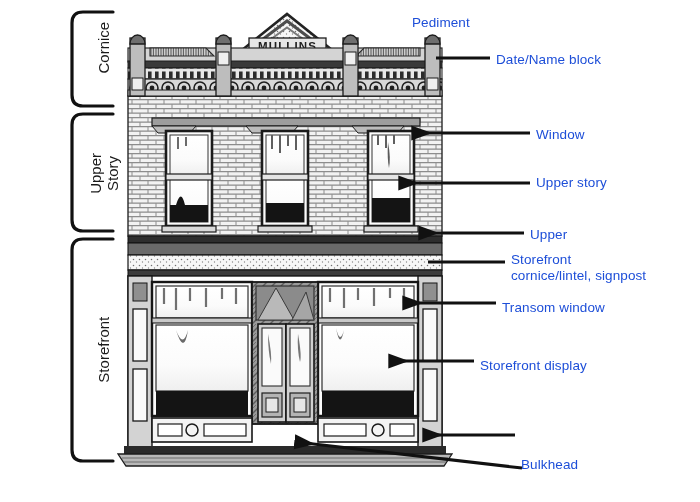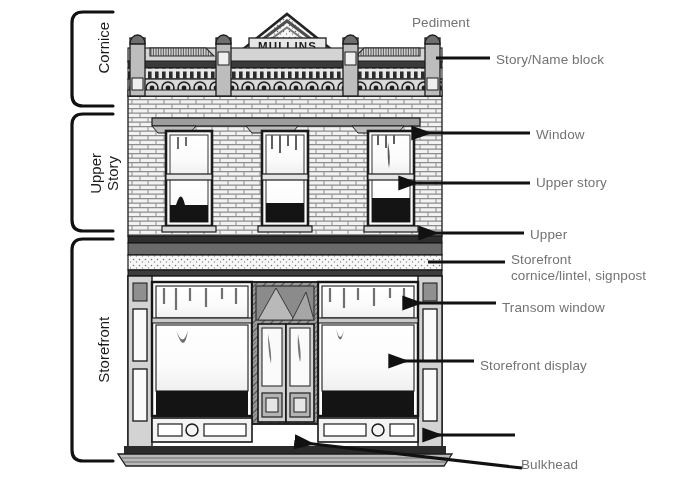--- a/index.html
+++ b/index.html
@@ -12,21 +12,21 @@
     position:relative;
   }
   #stage{position:absolute;left:0;top:0;width:700px;height:502px;}
   svg#scene{position:absolute;left:0;top:0;width:700px;height:502px;display:block;}
 
   
   .callout{
     position:absolute;
     font-size:13.5px;
     line-height:1.22;
-    color:#737373;
+    color:#1d4ed8;
     white-space:pre-line;
     letter-spacing:.1px;
   }
 
   
   .sect-label{
     position:absolute;
     font-size:15px;
     color:#1a1a1a;
     transform-origin:50% 50%;
@@ -271,21 +271,21 @@
     <line x1="522" y1="468" x2="296" y2="442" marker-end="url(#arrow)"></line>
   </g>
 </svg>
 
 <div class="sect-label rot" style="left:64px;top:39px;width:80px;">Cornice</div>
 <div class="sect-label rot" style="left:55px;top:156px;width:98px;">Upper
 Story</div>
 <div class="sect-label rot" style="left:43px;top:341px;width:122px;">Storefront</div>
 
 <div class="callout" style="left:412px;top:15px;">Pediment</div>
-<div class="callout" style="left:496px;top:52px;">Story/Name block</div>
+<div class="callout" style="left:496px;top:52px;">Date/Name block</div>
 <div class="callout" style="left:536px;top:127px;">Window</div>
 <div class="callout" style="left:536px;top:175px;">Upper story</div>
 <div class="callout" style="left:530px;top:227px;">Upper</div>
 <div class="callout" style="left:511px;top:252px;">Storefront
 cornice/lintel, signpost</div>
 <div class="callout" style="left:502px;top:300px;">Transom window</div>
 <div class="callout" style="left:480px;top:358px;">Storefront display</div>
 <div class="callout" style="left:521px;top:429px;margin-top:28px;">Bulkhead</div>
 
 </div>

